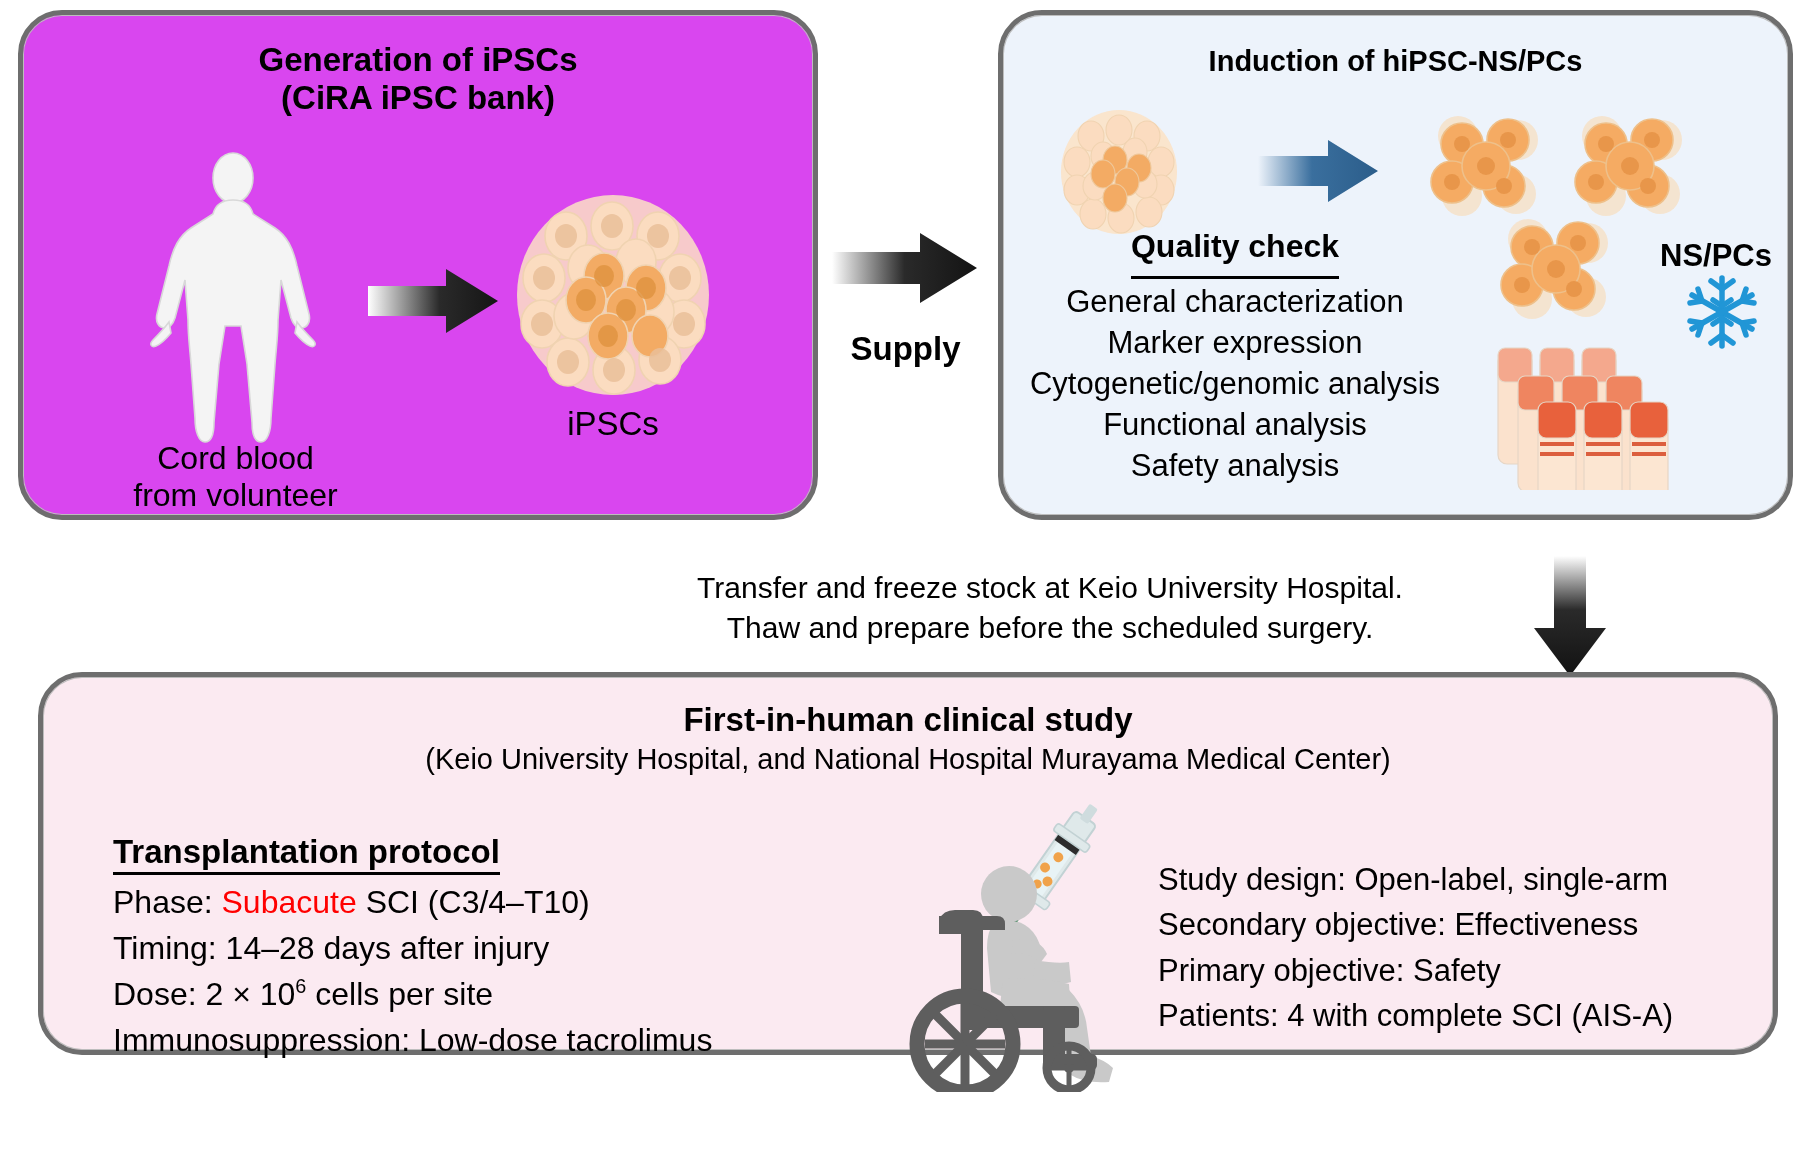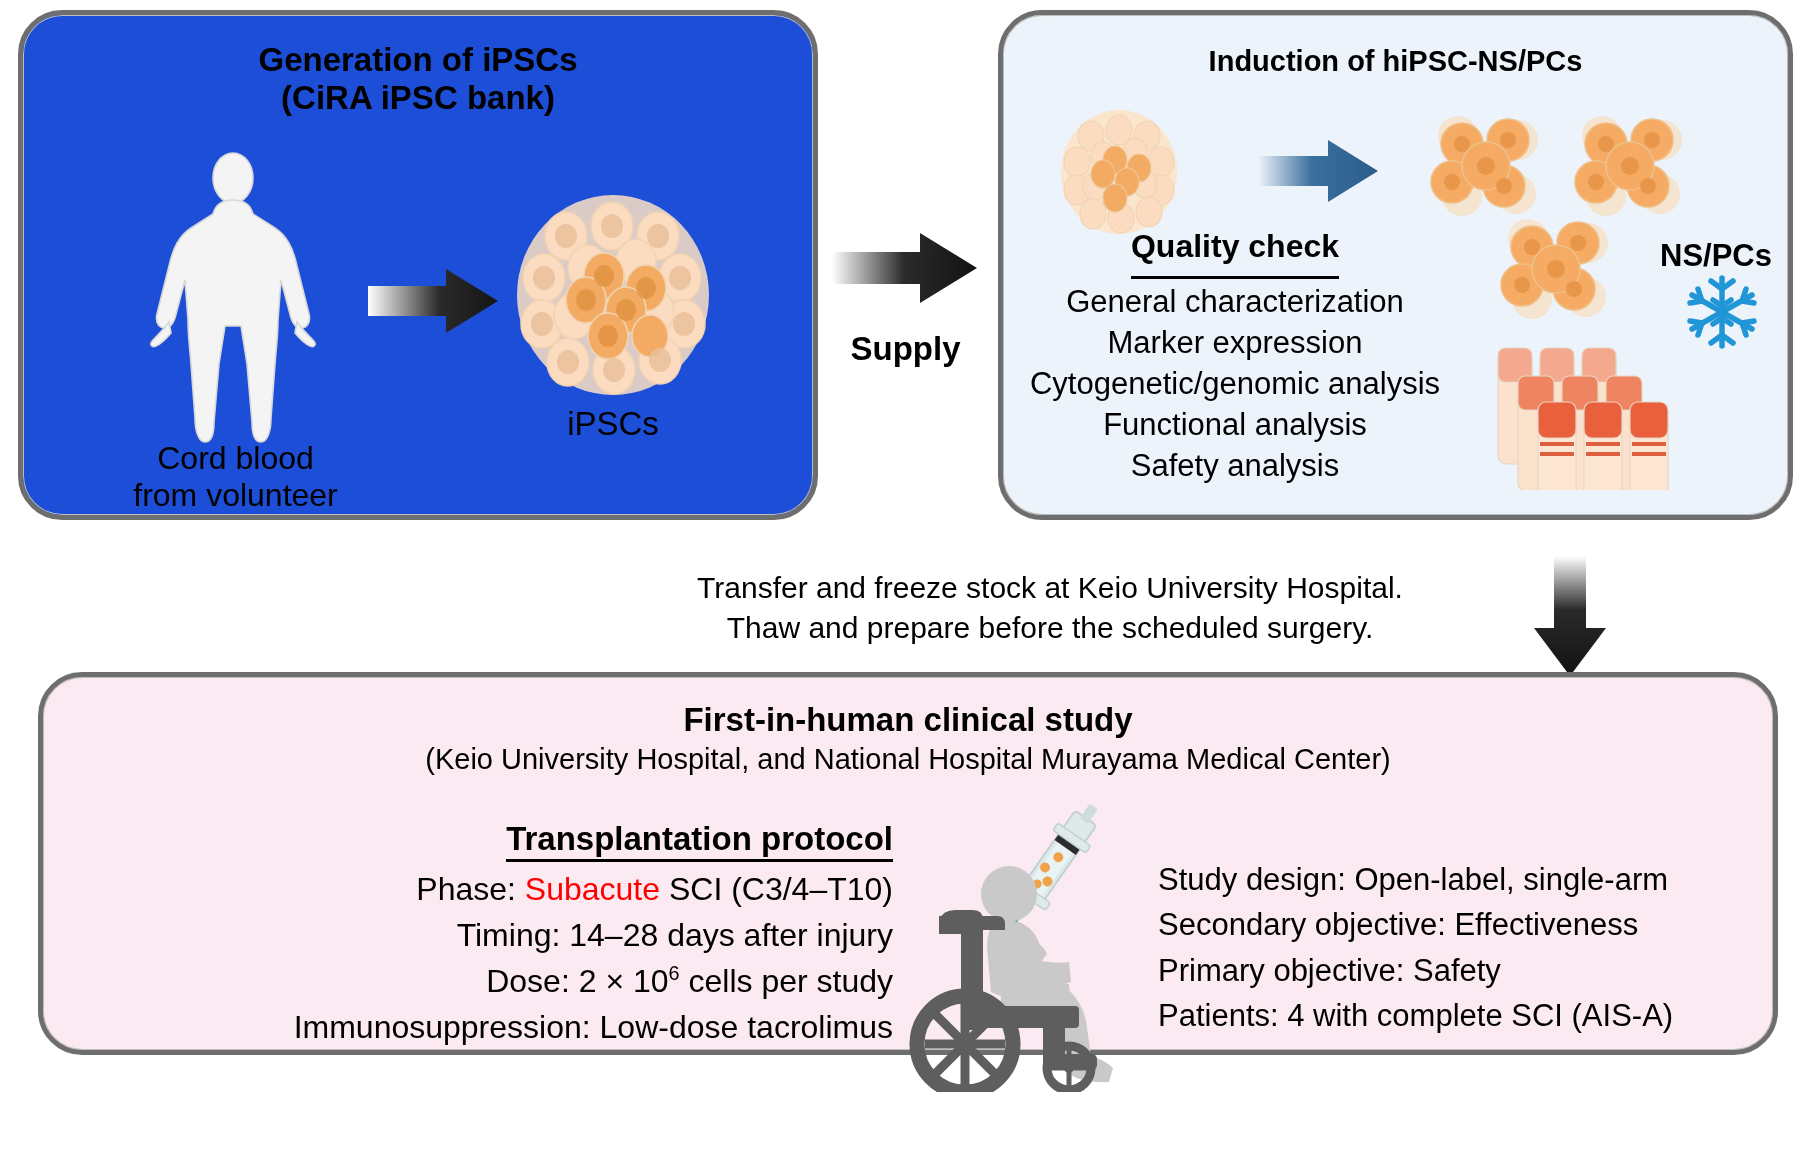--- a/index.html
+++ b/index.html
@@ -7,21 +7,21 @@
     width:1810px;height:1150px;position:relative;overflow:hidden;
     font-family:"Liberation Sans", sans-serif;color:#000;
   }
   .panel{
     position:absolute;
     border:5px solid #6e6e6e;
     border-radius:44px;
     box-sizing:border-box;
     box-shadow:0 0 0 1px #bdbdbd inset;
   }
-  #panel-generation{ left:18px; top:10px; width:800px; height:510px; background:#1d4ed8;}
+  #panel-generation{ left:18px; top:10px; width:800px; height:510px; background:#d946ef;}
   #panel-induction{ left:998px; top:10px; width:795px; height:510px; background:#edf3fb;}
   #panel-clinical{ left:38px; top:672px; width:1740px; height:383px; background:#fbeaf1;}
 
   .ptitle{
     position:absolute;left:0;right:0;text-align:center;
     font-weight:bold;line-height:1.14;
   }
   #gen-title{top:26px;font-size:33px;}
   #ind-title{top:30px;font-size:29px;}
 
@@ -59,21 +59,21 @@
   #transfer-note{
     position:absolute;left:640px;top:568px;width:820px;
     text-align:center;font-size:30px;line-height:1.32;
   }
   #black-arrow-3{position:absolute;left:1530px;top:556px;width:80px;height:120px;}
 
   
   #clinic-title{top:24px;font-size:33px;}
   #clinic-sub{position:absolute;left:0;right:0;top:66px;text-align:center;font-size:29px;}
 
-  #protocol-block{position:absolute;left:70px;top:143px;width:780px;text-align:right;}
+  #protocol-block{position:absolute;left:70px;top:156px;width:780px;text-align:left;}
   #protocol-heading{
     font-size:33px;font-weight:bold;display:inline-block;
     border-bottom:3px solid #000;padding-bottom:1px;margin-bottom:4px;
   }
   .proto-line{font-size:32px;line-height:1.44;white-space:nowrap;}
   .hl-red{color:#ff0000;font-weight:normal;}
   sup{font-size:0.62em;vertical-align:super;}
 
   #wheelchair{position:absolute;left:840px;top:115px;width:250px;height:300px;}
 
@@ -387,21 +387,21 @@
 </svg>
 
 <div class="panel" id="panel-clinical">
   <div class="ptitle" id="clinic-title">First-in-human clinical study</div>
   <div id="clinic-sub">(Keio University Hospital, and National Hospital Murayama Medical Center)</div>
 
   <div id="protocol-block">
     <div id="protocol-heading">Transplantation protocol</div>
     <div class="proto-line"><span>Phase: </span><span class="hl-red">Subacute</span><span> SCI (C3/4–T10)</span></div>
     <div class="proto-line">Timing: 14–28 days after injury</div>
-    <div class="proto-line"><span>Dose: 2 × 10</span><sup>6</sup><span> cells per study</span></div>
+    <div class="proto-line"><span>Dose: 2 × 10</span><sup>6</sup><span> cells per site</span></div>
     <div class="proto-line">Immunosuppression: Low-dose tacrolimus</div>
   </div>
 
   <svg id="wheelchair" viewBox="0 0 250 300">
 
     <g>
       <g transform="rotate(35 165 80)">
         <rect x="152" y="14" width="26" height="96" rx="4" fill="#dfe9ea" stroke="#c2d2d4" stroke-width="2"></rect>
         <rect x="156" y="48" width="18" height="56" rx="2" fill="#e8f3f5"></rect>
         <g fill="#f0a24a">

